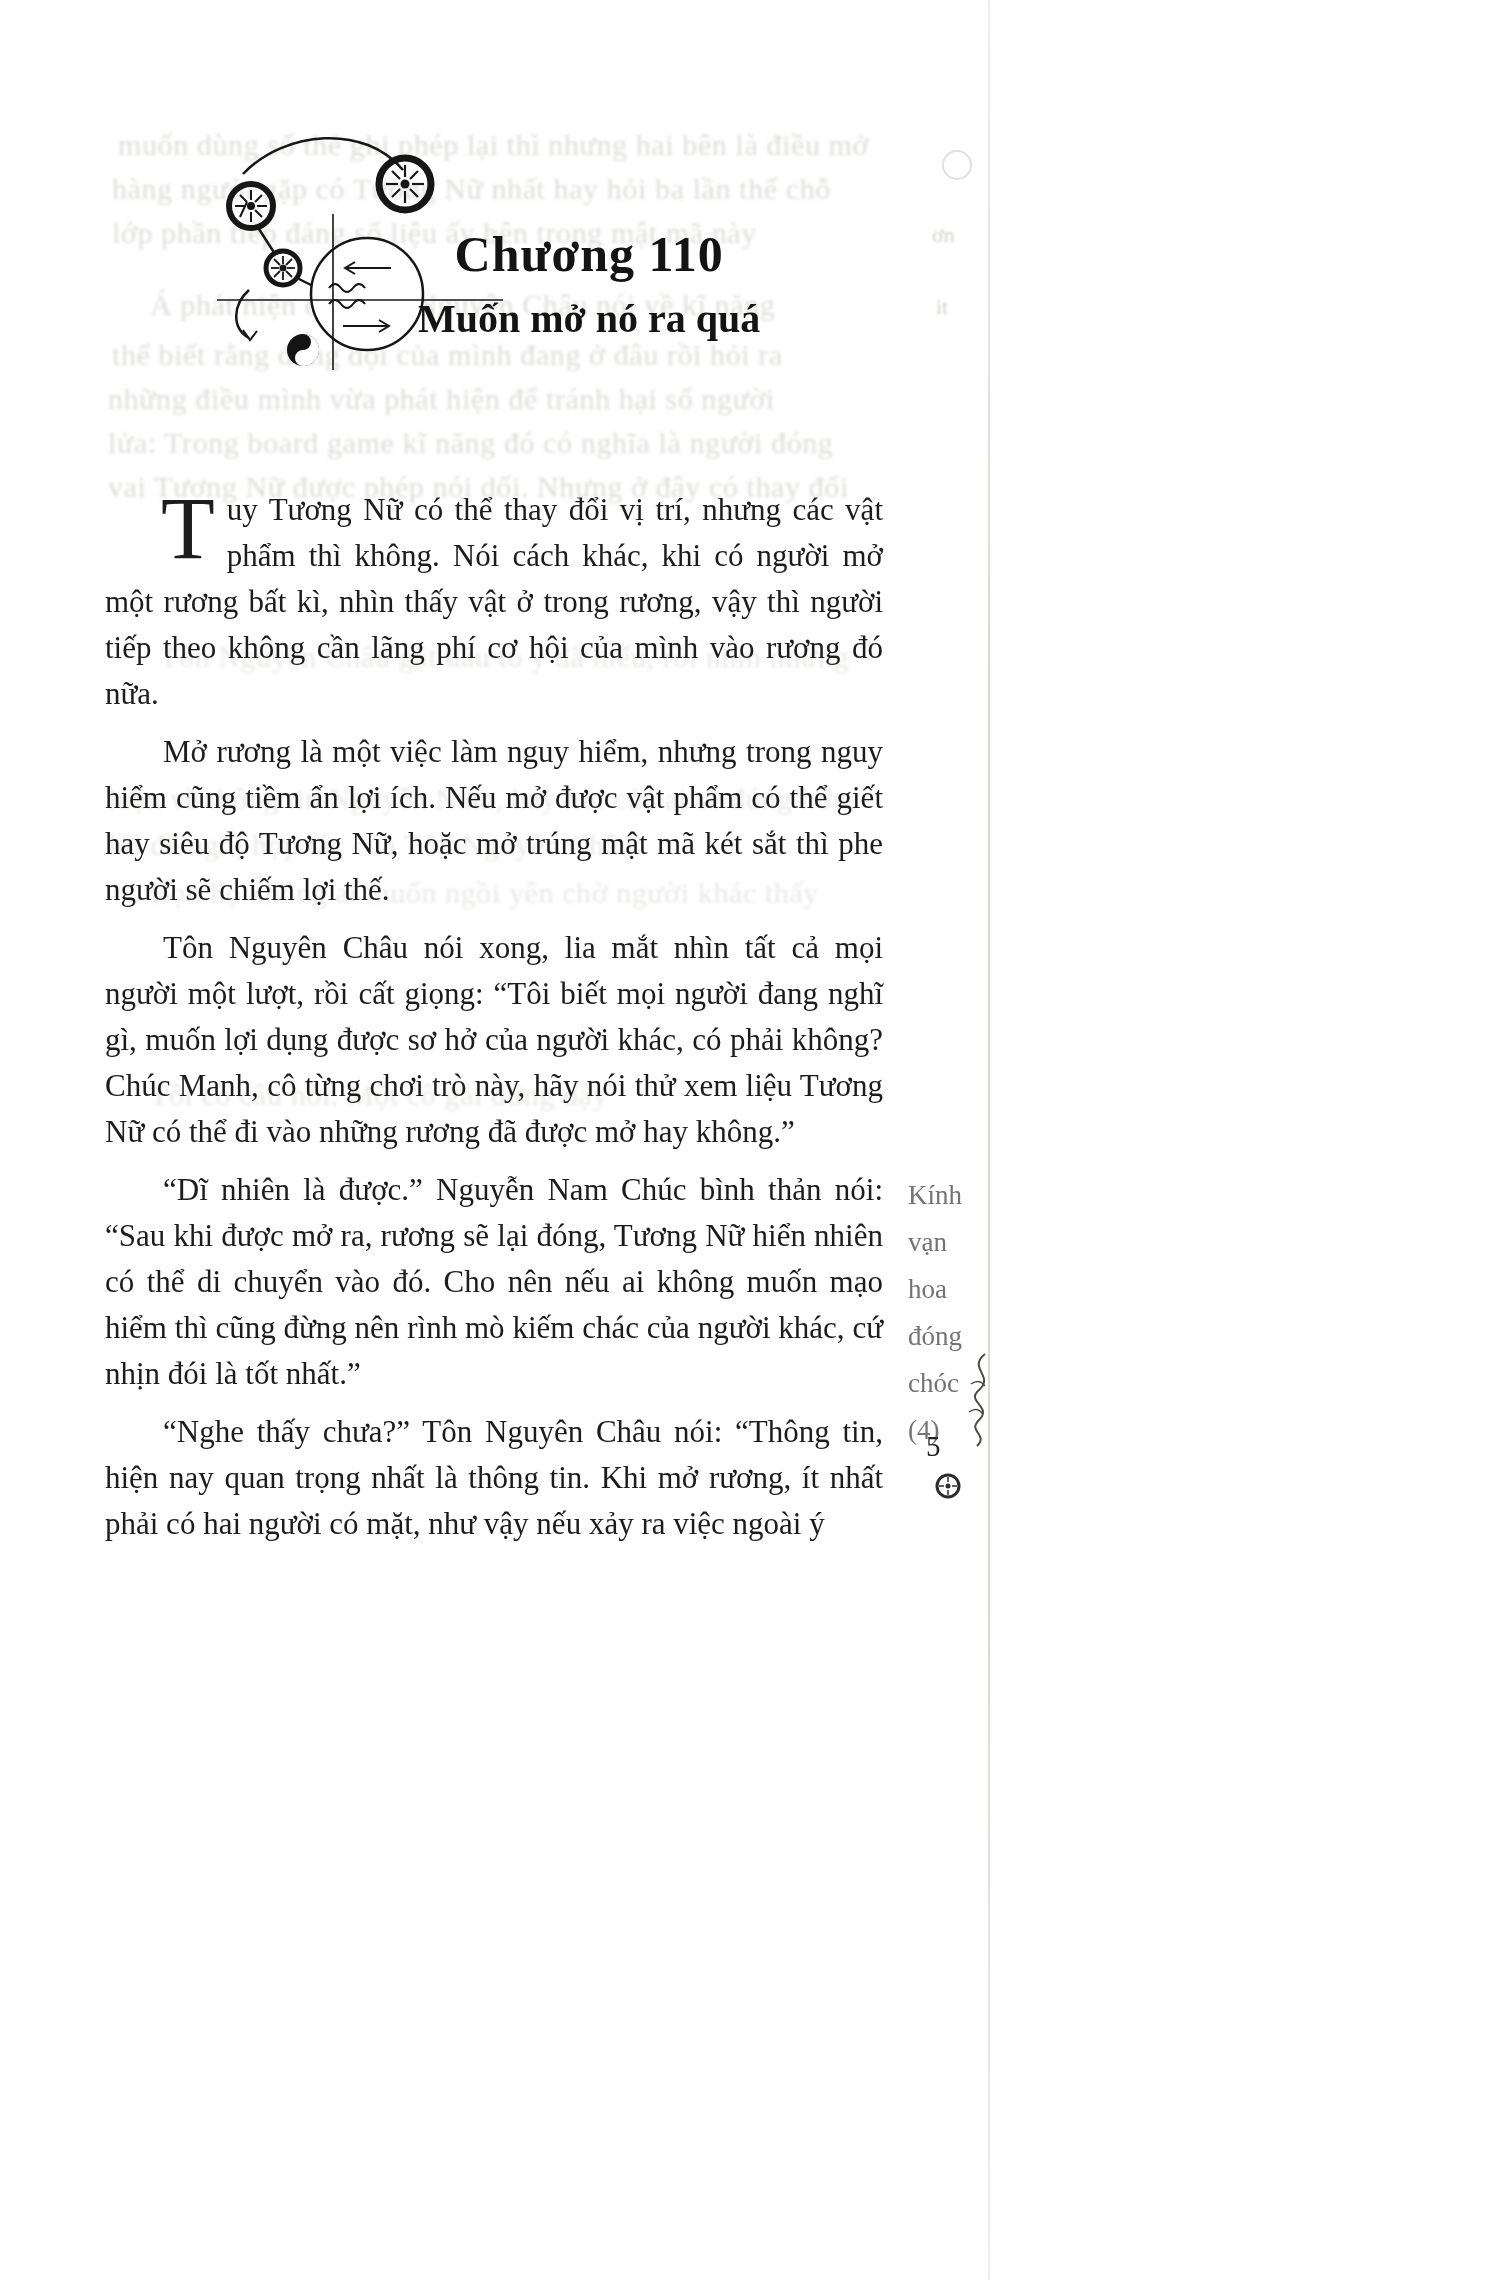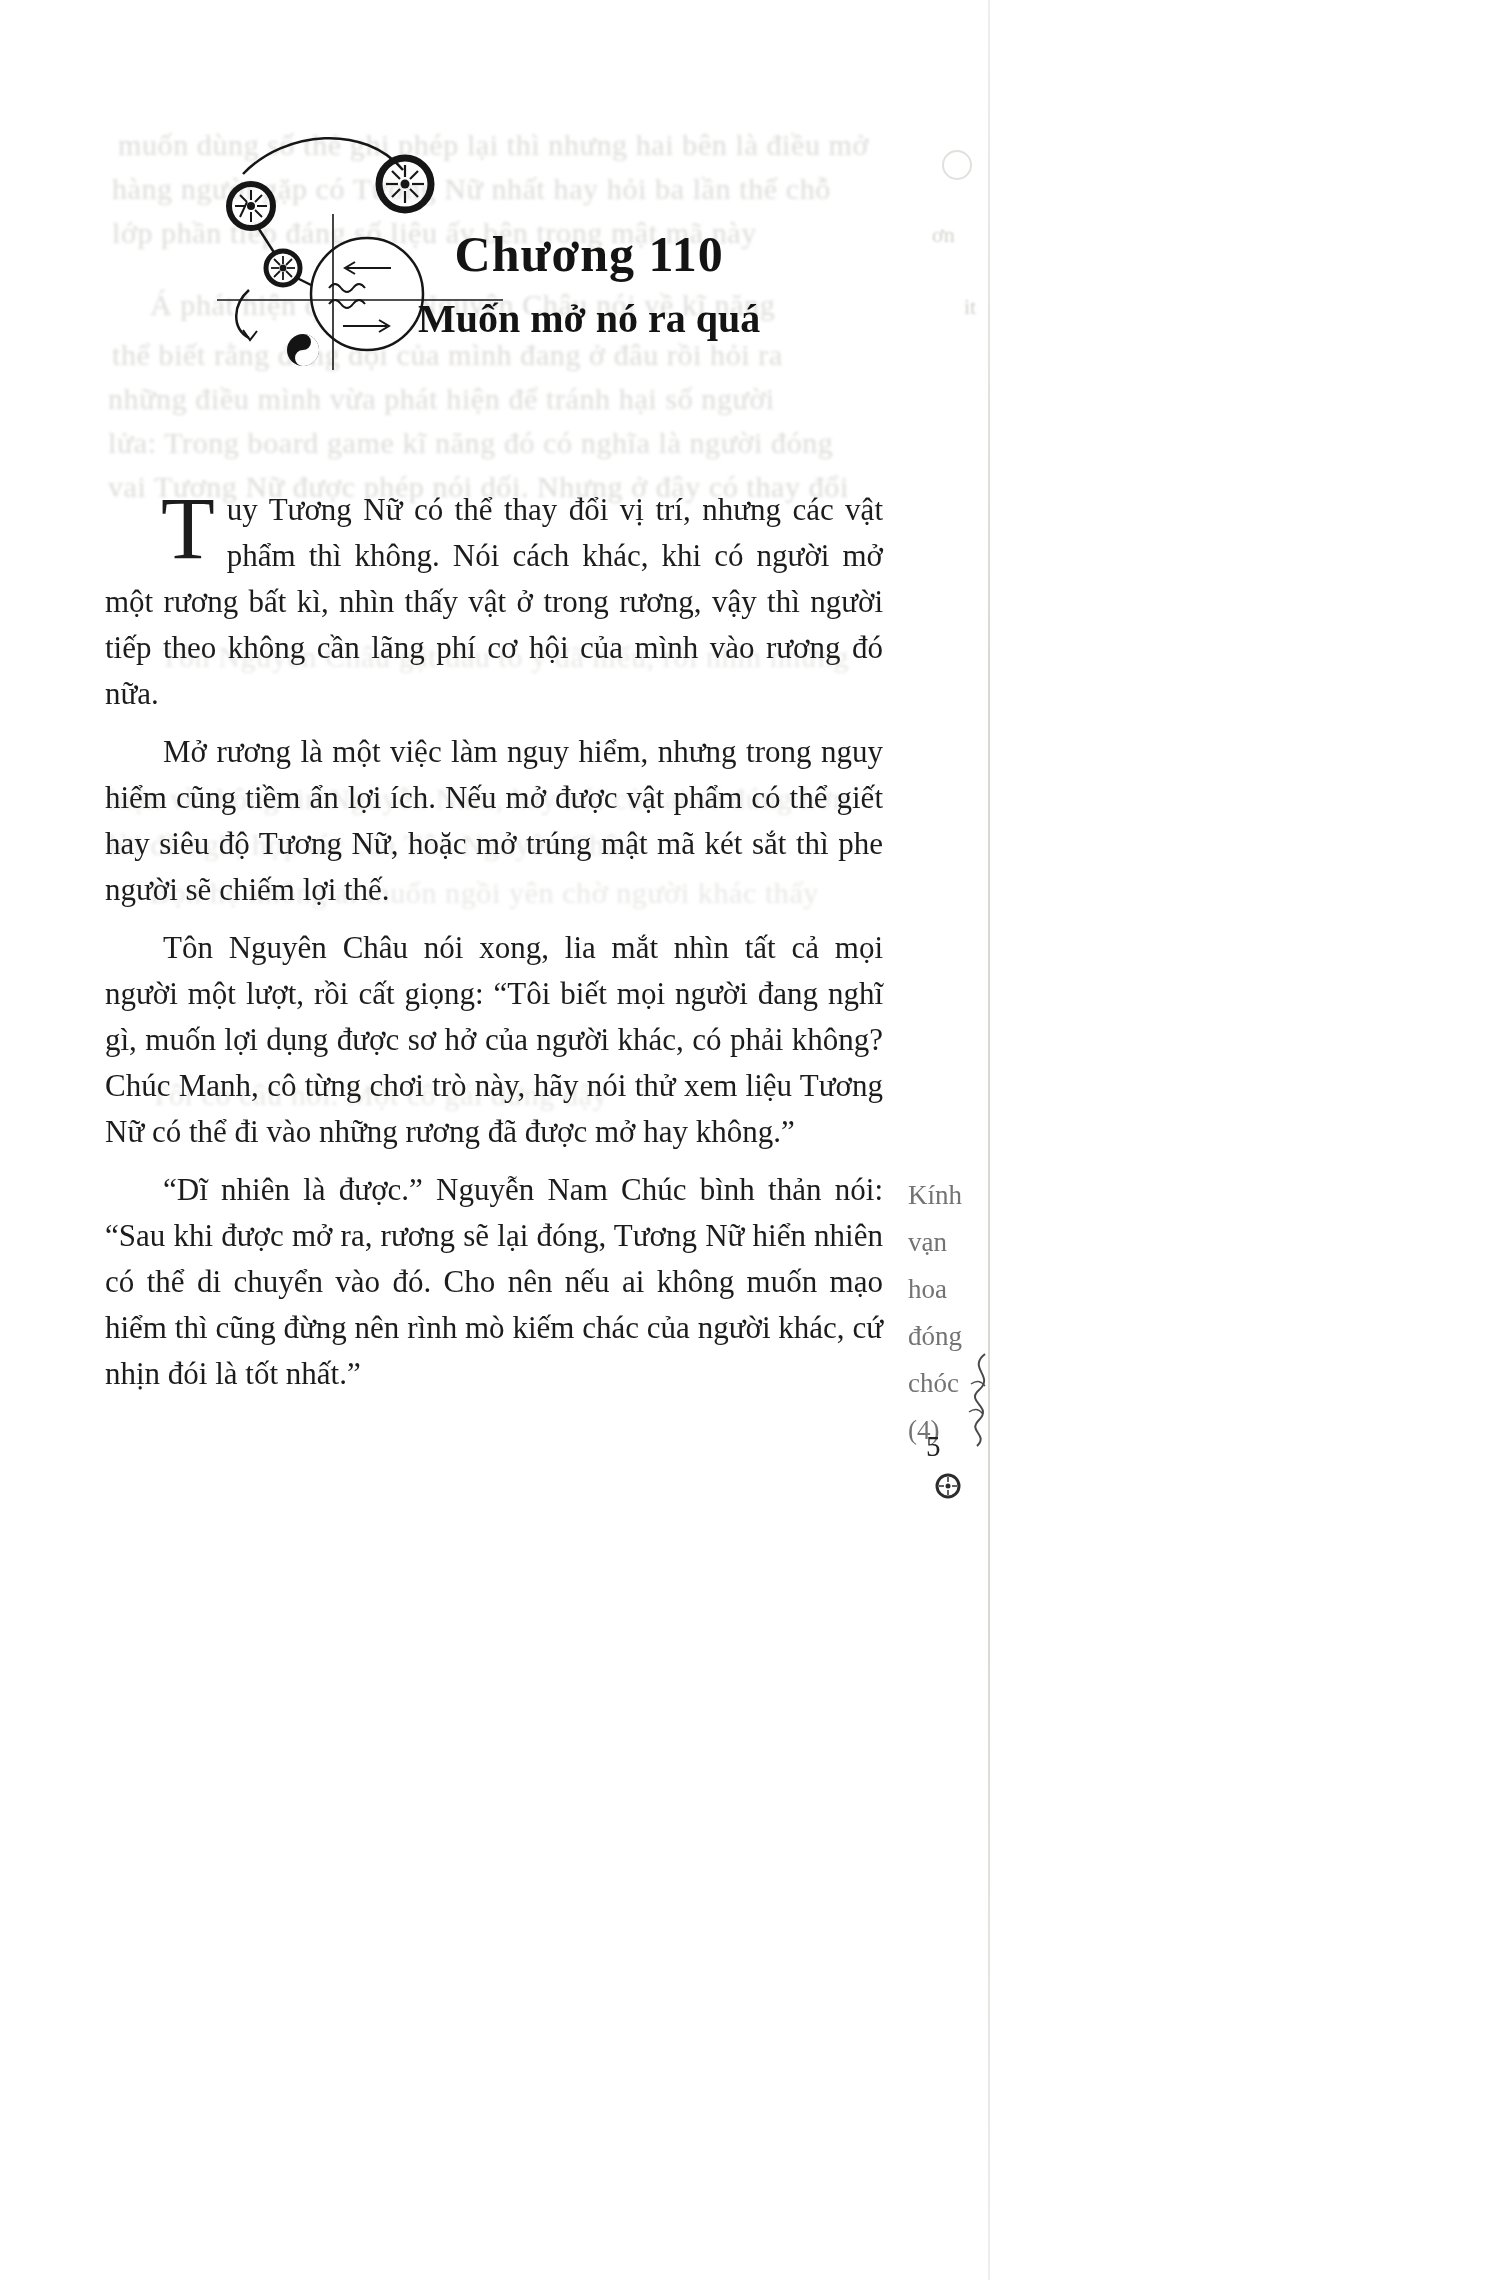--- a/index.html
+++ b/index.html
@@ -80,21 +80,21 @@
     <span class="bleed" style="left:112px;top:338px;">thể biết rằng đồng đội của mình đang ở đâu rồi hỏi ra</span>
     <span class="bleed" style="left:108px;top:382px;">những điều mình vừa phát hiện để tránh hại số người</span>
     <span class="bleed" style="left:108px;top:426px;">lửa: Trong board game kĩ năng đó có nghĩa là người đóng</span>
     <span class="bleed" style="left:108px;top:470px;">vai Tương Nữ được phép nói dối. Nhưng ở đây có thay đổi</span>
     <span class="bleed body-area" style="left:160px;top:640px;">Tôn Nguyên Châu gật đầu tỏ ý đã hiểu, rồi nhìn những</span>
     <span class="bleed body-area" style="left:108px;top:782px;">luận về thông tin Nguyễn Nam, hay nói của ai sẽ đúng hơn</span>
     <span class="bleed body-area" style="left:108px;top:828px;">lời đề nghị hợp tác của Tôn Nguyên Châu.</span>
     <span class="bleed body-area" style="left:150px;top:876px;">Bọn họ không ai muốn ngồi yên chờ người khác thấy</span>
     <span class="bleed body-area" style="left:150px;top:1078px;">Tôi có câu hỏi. Một cô gái đứng dậy</span>
     <span class="frag" style="left:932px;top:222px;">ơn</span>
-    <span class="frag" style="left:964px;top:294px;">it</span>
+    <span class="frag" style="left:936px;top:294px;">it</span>
   </div>
 
   <div class="circle-faint"></div>
   <div class="page-curve"></div>
 
   <svg class="ornament" width="300" height="250" viewBox="0 0 300 250">
     <path d="M38 52 C 80 8, 160 2, 198 48" fill="none" stroke="#161616" stroke-width="2.5"></path>
 
     <g transform="translate(200,62)" stroke="#161616">
       <circle r="26" fill="none" stroke-width="7"></circle>
@@ -168,20 +168,21 @@
   <div class="chapter-block">
     <div class="chapter-label">Chương 110</div>
     <div class="chapter-title">Muốn mở nó ra quá</div>
   </div>
 
   <div class="body-text">
     <p class="para p-first"><span class="dropcap">T</span><span>uy Tương Nữ có thể thay đổi vị trí, nhưng các vật phẩm thì không. Nói cách khác, khi có người mở một rương bất kì, nhìn thấy vật ở trong rương, vậy thì người tiếp theo không cần lãng phí cơ hội của mình vào rương đó nữa.</span></p>
     <p class="para indent"><span>Mở rương là một việc làm nguy hiểm, nhưng trong nguy hiểm cũng tiềm ẩn lợi ích. Nếu mở được vật phẩm có thể giết hay siêu độ Tương Nữ, hoặc mở trúng mật mã két sắt thì phe người sẽ chiếm lợi thế.</span></p>
     <p class="para indent"><span>Tôn Nguyên Châu nói xong, lia mắt nhìn tất cả mọi người một lượt, rồi cất giọng: “Tôi biết mọi người đang nghĩ gì, muốn lợi dụng được sơ hở của người khác, có phải không? Chúc Manh, cô từng chơi trò này, hãy nói thử xem liệu Tương Nữ có thể đi vào những rương đã được mở hay không.”</span></p>
     <p class="para indent"><span>“Dĩ nhiên là được.” Nguyễn Nam Chúc bình thản nói: “Sau khi được mở ra, rương sẽ lại đóng, Tương Nữ hiển nhiên có thể di chuyển vào đó. Cho nên nếu ai không muốn mạo hiểm thì cũng đừng nên rình mò kiếm chác của người khác, cứ nhịn đói là tốt nhất.”</span></p>
+    <p class="para indent"><span>“Nghe thấy chưa?” Tôn Nguyên Châu nói: “Thông tin, hiện nay quan trọng nhất là thông tin. Khi mở rương, ít nhất phải có hai người có mặt, như vậy nếu xảy ra việc ngoài ý</span></p>
   </div>
 
   <div class="margin-col">
     <span class="margin-word">Kính</span>
     <span class="margin-word">vạn</span>
     <span class="margin-word">hoa</span>
     <span class="margin-word">đóng</span>
     <span class="margin-word">chóc</span>
     <span class="margin-word">(4)</span>
   </div>

